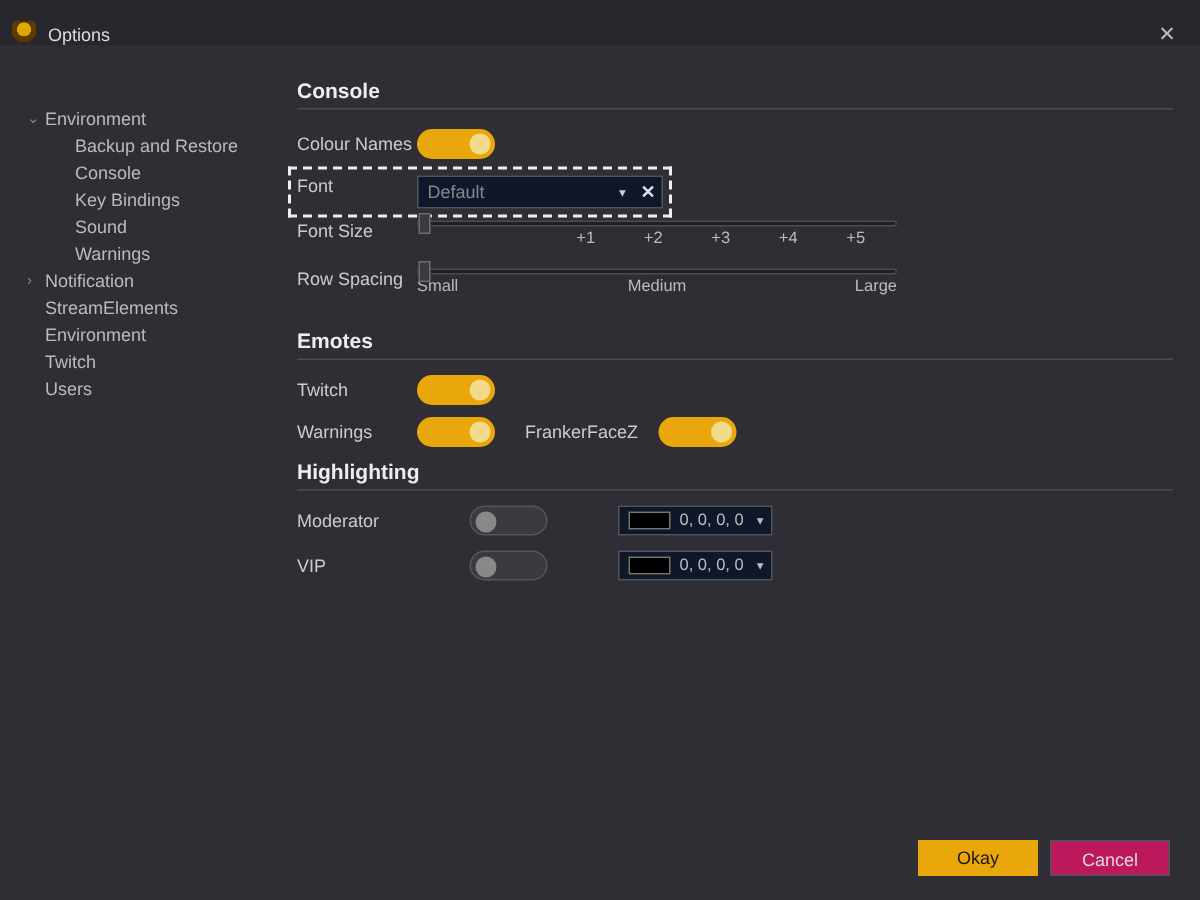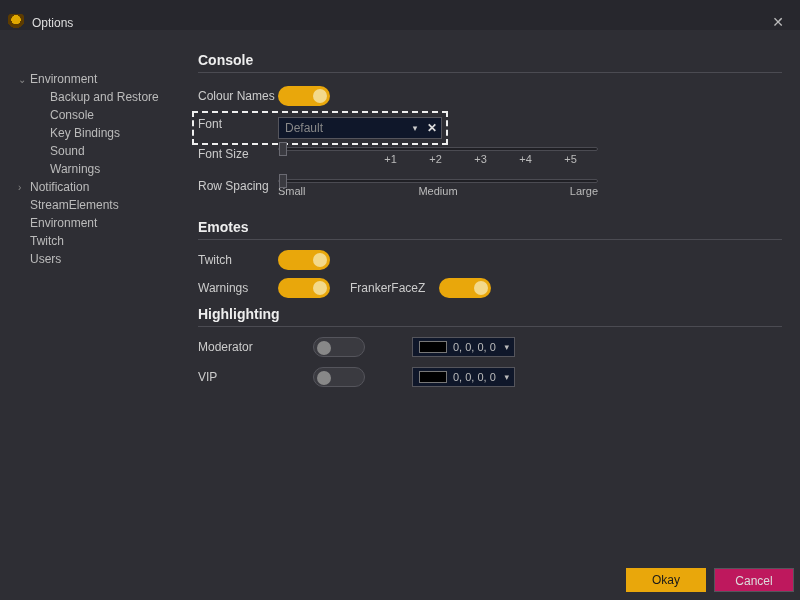--- a/index.html
+++ b/index.html
@@ -67,21 +67,21 @@
 
   
   .hl-row { display: flex; align-items: center; margin-bottom: 10px; font-size: 12px; gap: 35px; }
   .hl-row .row-label { width: 80px; }
   .color-dd { display: flex; align-items: center; height: 20px; background: #0f172a; border: 1px solid #55555c; margin-left: 12px; }
   .color-dd .swatch { width: 28px; height: 12px; background: #000; border: 1px solid #777; margin: 0 6px; }
   .color-dd .txt { font-size: 11px; color: #bbb; padding-right: 4px; }
   .color-dd .caret { width: 14px; text-align: center; color: #bbb; font-size: 9px; }
 
   
-  .footer { position: absolute; bottom: 0; left: 0; right: 0; height: 40px; background: #2e2e34; display: flex; justify-content: flex-end; align-items: center; padding: 0 6px; gap: 8px; }
+  .footer { position: absolute; bottom: 0; left: 0; right: 0; height: 40px; background: #2e2e34; display: flex; justify-content: flex-end; padding: 0 20px; gap: 8px; }
   .btn { width: 80px; height: 24px; font-size: 12px; text-align: center; line-height: 24px; cursor: pointer; }
   .btn.primary { background: #e9a70b; color: #1a1a1a; }
   .btn.secondary { background: #be185d; color: #ddd; border: 1px solid #55555c; }
 </style>
 </head>
 <body>
 
 <div class="titlebar">
   <div class="logo"></div>
   <div class="title">Options</div>

